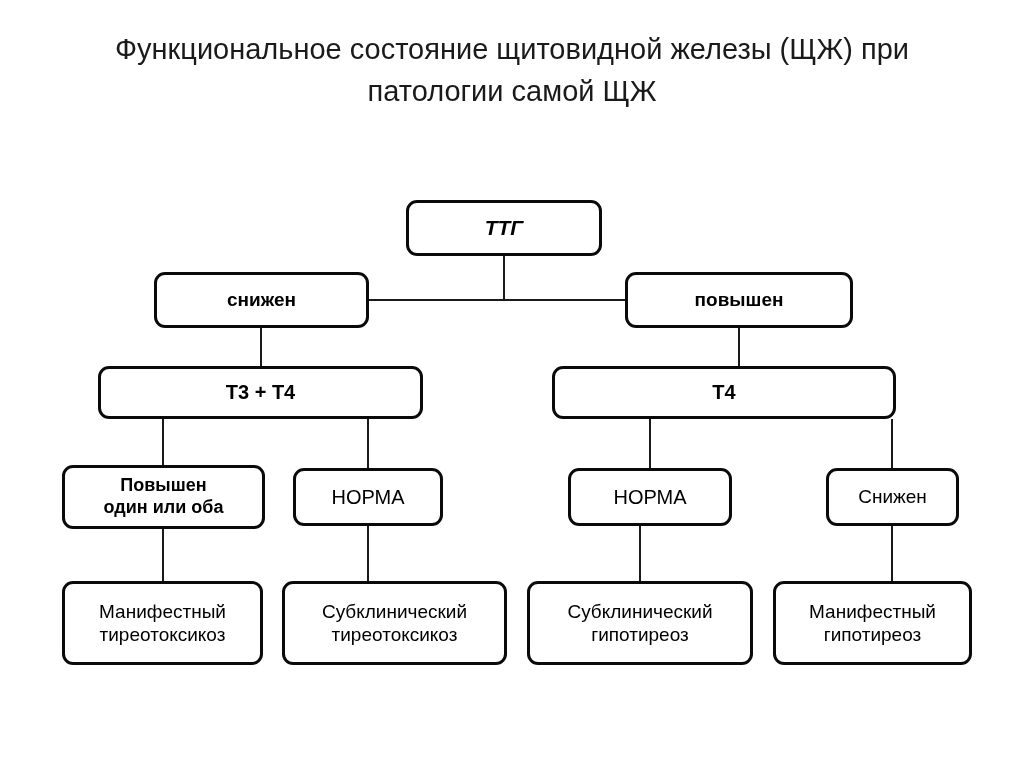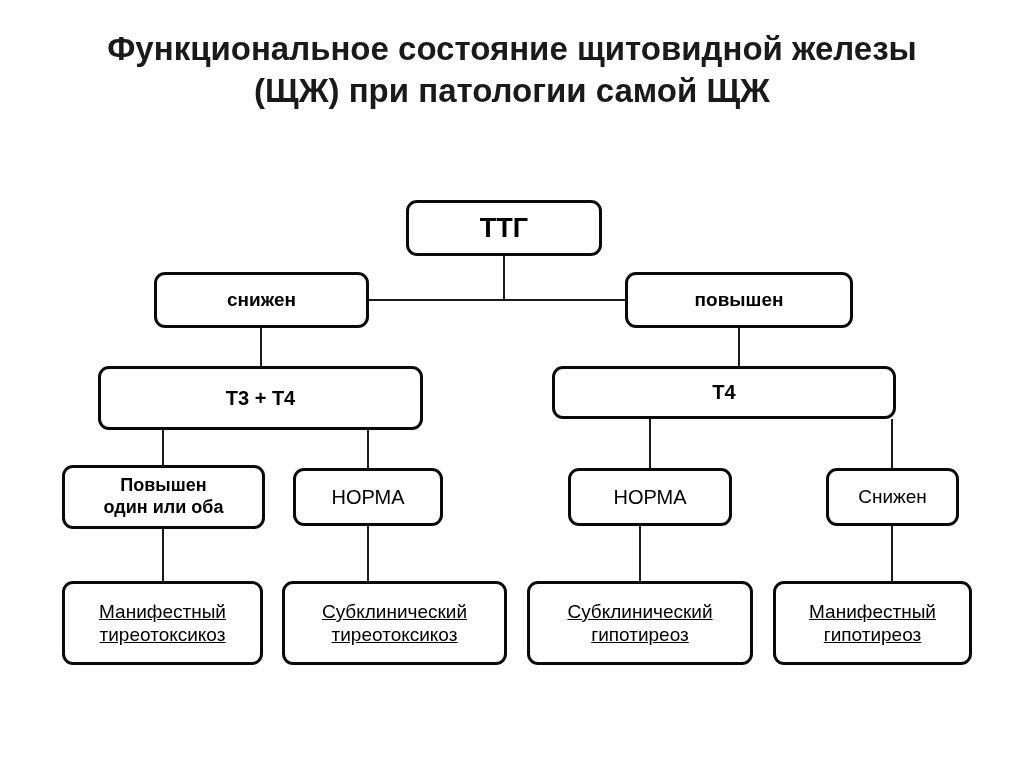--- a/index.html
+++ b/index.html
@@ -19,23 +19,23 @@
     width: 1024px;
     height: 767px;
     background: #ffffff;
   }
   #title {
     position: absolute;
     left: 60px;
     top: 28px;
     width: 904px;
     text-align: center;
-    font-size: 33px;
+    font-size: 29px;
     line-height: 42px;
-    font-weight: 700;
+    font-weight: 400;
     color: #1a1a1a;
     letter-spacing: 0px;
   }
   #connectors {
     position: absolute;
     left: 0;
     top: 0;
     width: 1024px;
     height: 767px;
   }
@@ -55,50 +55,50 @@
     display: block;
     line-height: 1.22;
     white-space: pre-line;
     padding: 0 4px;
   }
   .bold .lbl { font-weight: 700; }
   .reg .lbl { font-weight: 400; }
 
   
   #n-ttg       { left: 406px; top: 200px; width: 196px; height: 56px; }
-  #n-ttg .lbl  { font-size: 27px; }
+  #n-ttg .lbl  { font-size: 21px; font-style: italic; }
 
   
   #n-low-tsh      { left: 154px; top: 272px; width: 215px; height: 56px; }
   #n-low-tsh .lbl { font-size: 19px; }
   #n-high-tsh      { left: 625px; top: 272px; width: 228px; height: 56px; }
   #n-high-tsh .lbl { font-size: 19px; }
 
   
-  #n-t3t4      { left: 98px; top: 366px; width: 325px; height: 64px; }
+  #n-t3t4      { left: 98px; top: 366px; width: 325px; height: 53px; }
   #n-t3t4 .lbl { font-size: 20px; }
   #n-t4      { left: 552px; top: 366px; width: 344px; height: 53px; }
   #n-t4 .lbl { font-size: 20px; }
 
   
   #n-elev-one      { left: 62px; top: 465px; width: 203px; height: 64px; }
   #n-elev-one .lbl { font-size: 18px; }
   #n-norm-left      { left: 293px; top: 468px; width: 150px; height: 58px; }
   #n-norm-left .lbl { font-size: 20px; }
   #n-norm-right      { left: 568px; top: 468px; width: 164px; height: 58px; }
   #n-norm-right .lbl { font-size: 20px; }
   #n-low-t4      { left: 826px; top: 468px; width: 133px; height: 58px; }
   #n-low-t4 .lbl { font-size: 19px; }
 
   
   #n-manifest-thyro      { left: 62px; top: 581px; width: 201px; height: 84px; }
   #n-subclin-thyro      { left: 282px; top: 581px; width: 225px; height: 84px; }
   #n-subclin-hypo      { left: 527px; top: 581px; width: 226px; height: 84px; }
   #n-manifest-hypo      { left: 773px; top: 581px; width: 199px; height: 84px; }
-  .leaf .lbl { font-size: 19px; text-decoration: underline; }
+  .leaf .lbl { font-size: 19px; }
 </style>
 </head>
 <body>
 
 <div id="canvas">
 
   <div id="title">Функциональное состояние щитовидной железы (ЩЖ) при патологии самой ЩЖ</div>
 
   <svg id="connectors" viewBox="0 0 1024 767" xmlns="http://www.w3.org/2000/svg">
     <g stroke="#1a1a1a" stroke-width="2.4" fill="none" shape-rendering="crispEdges">

